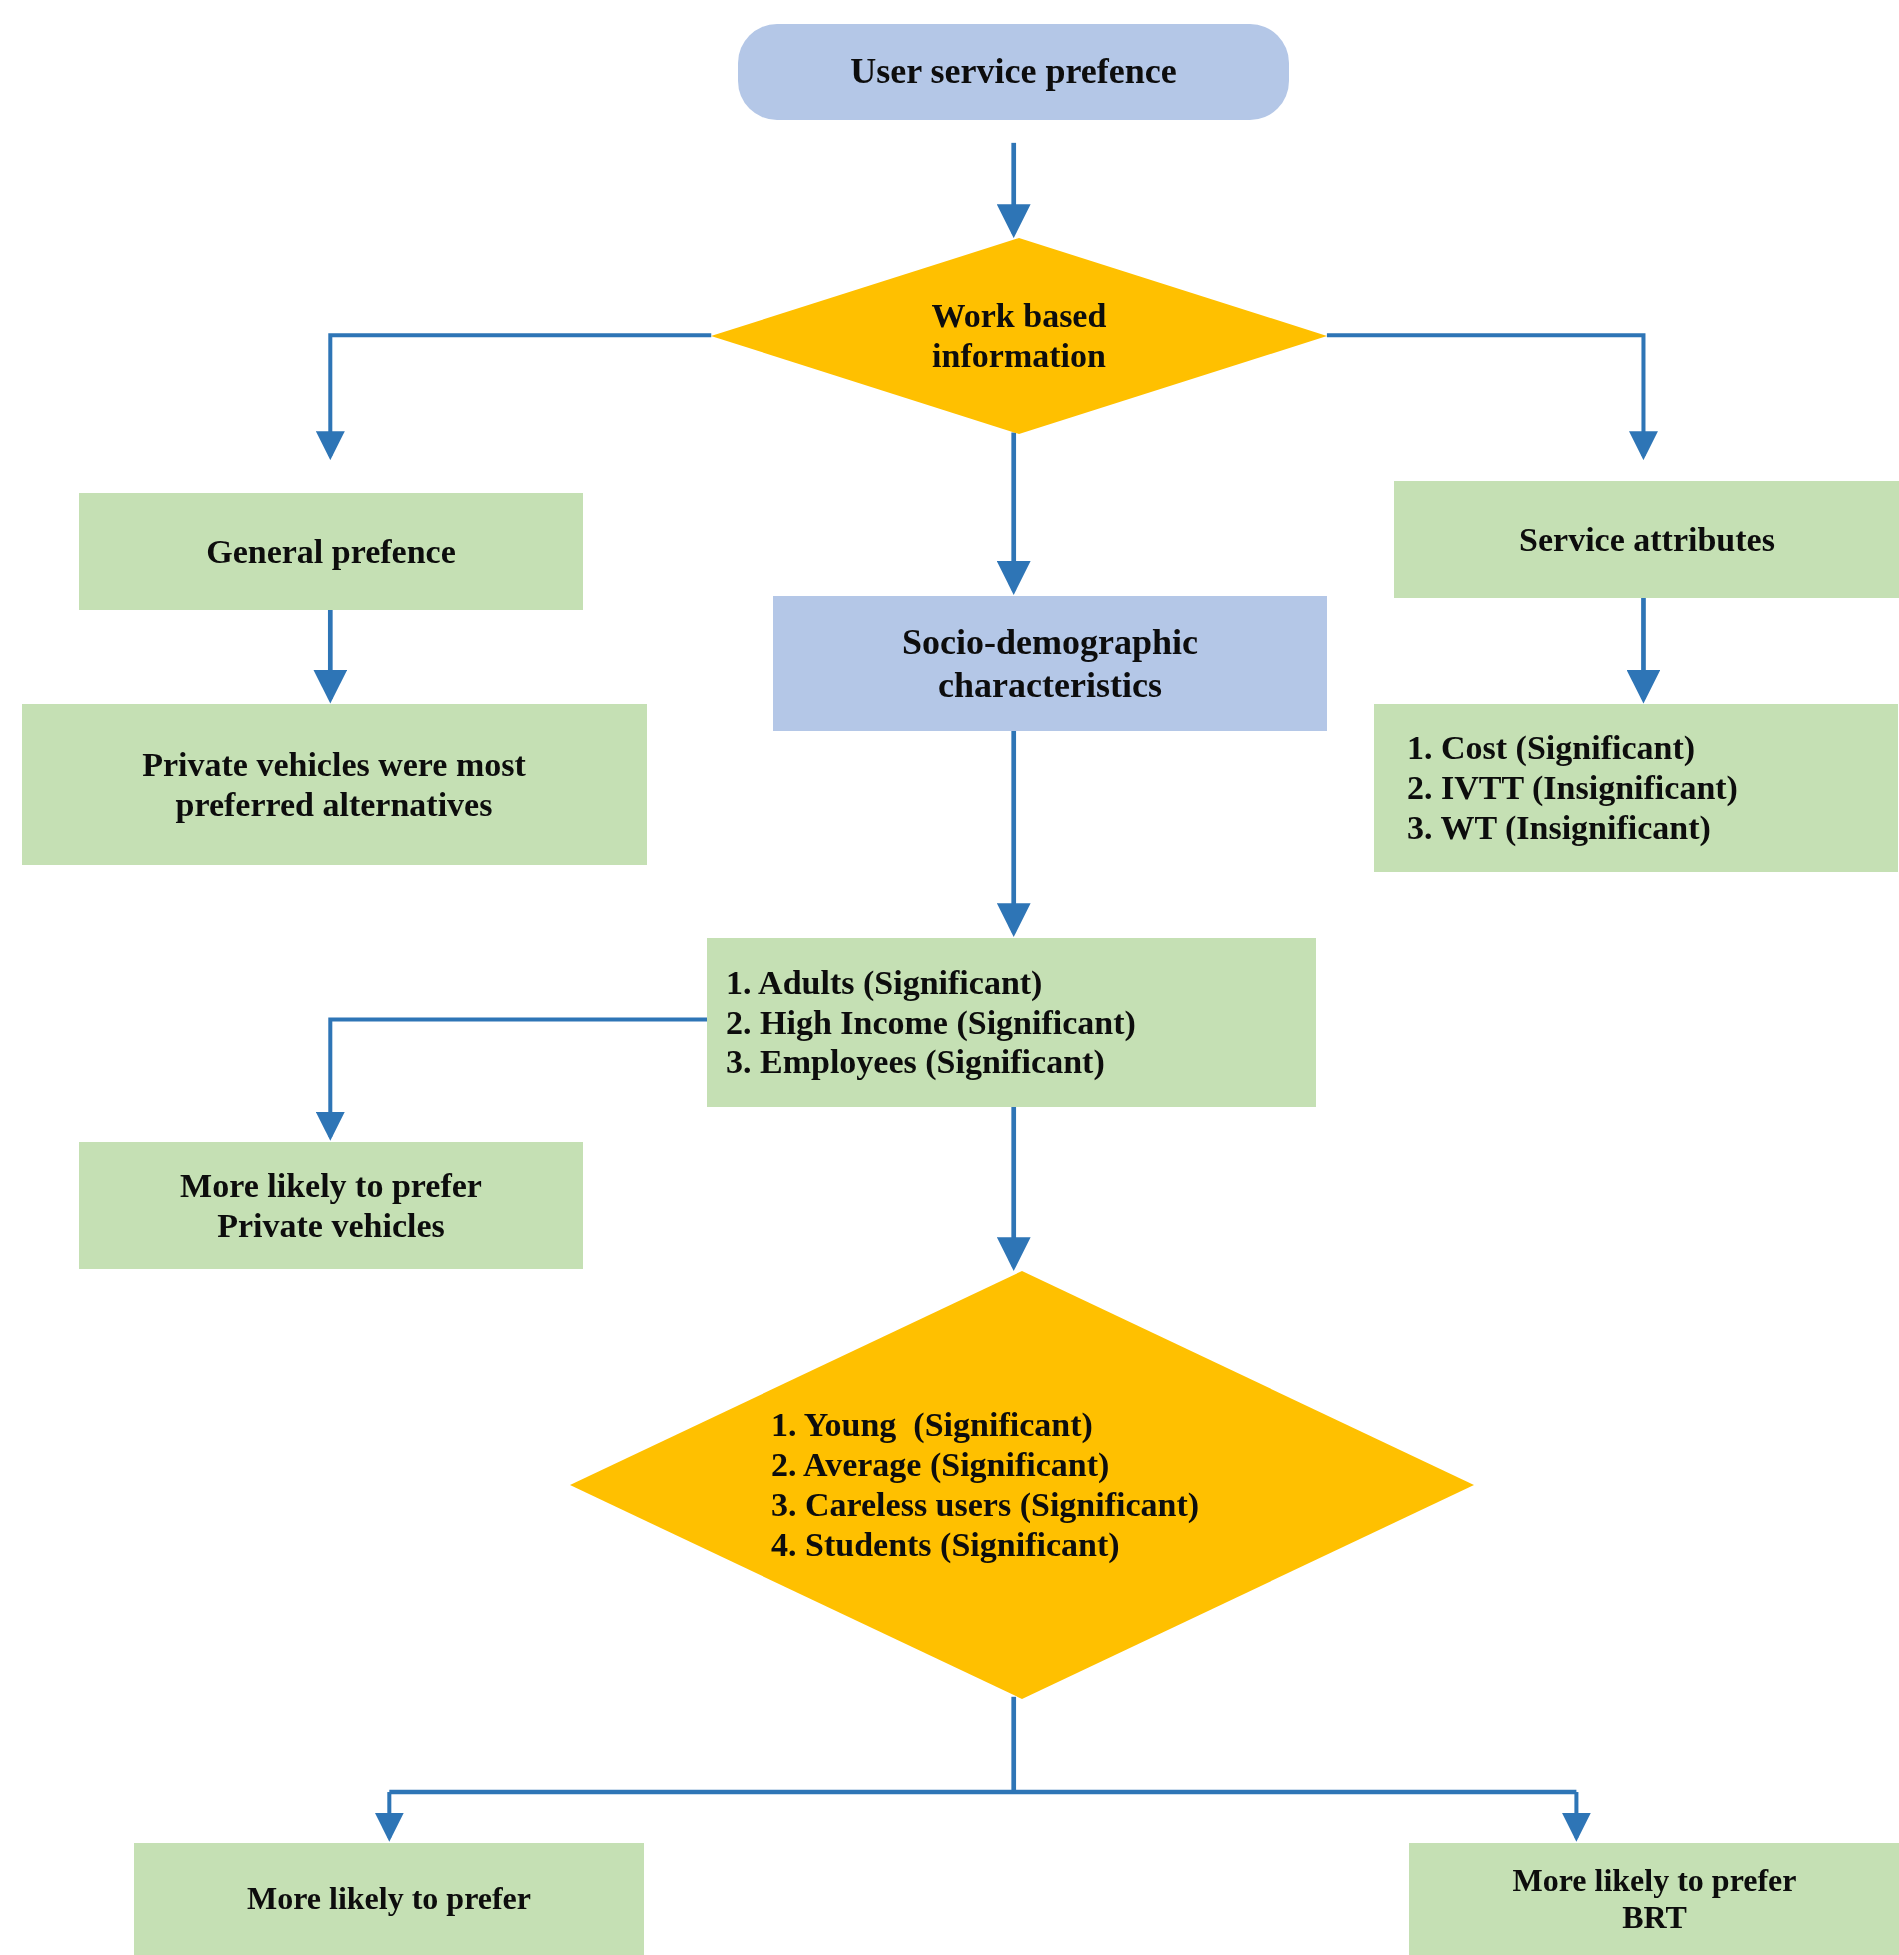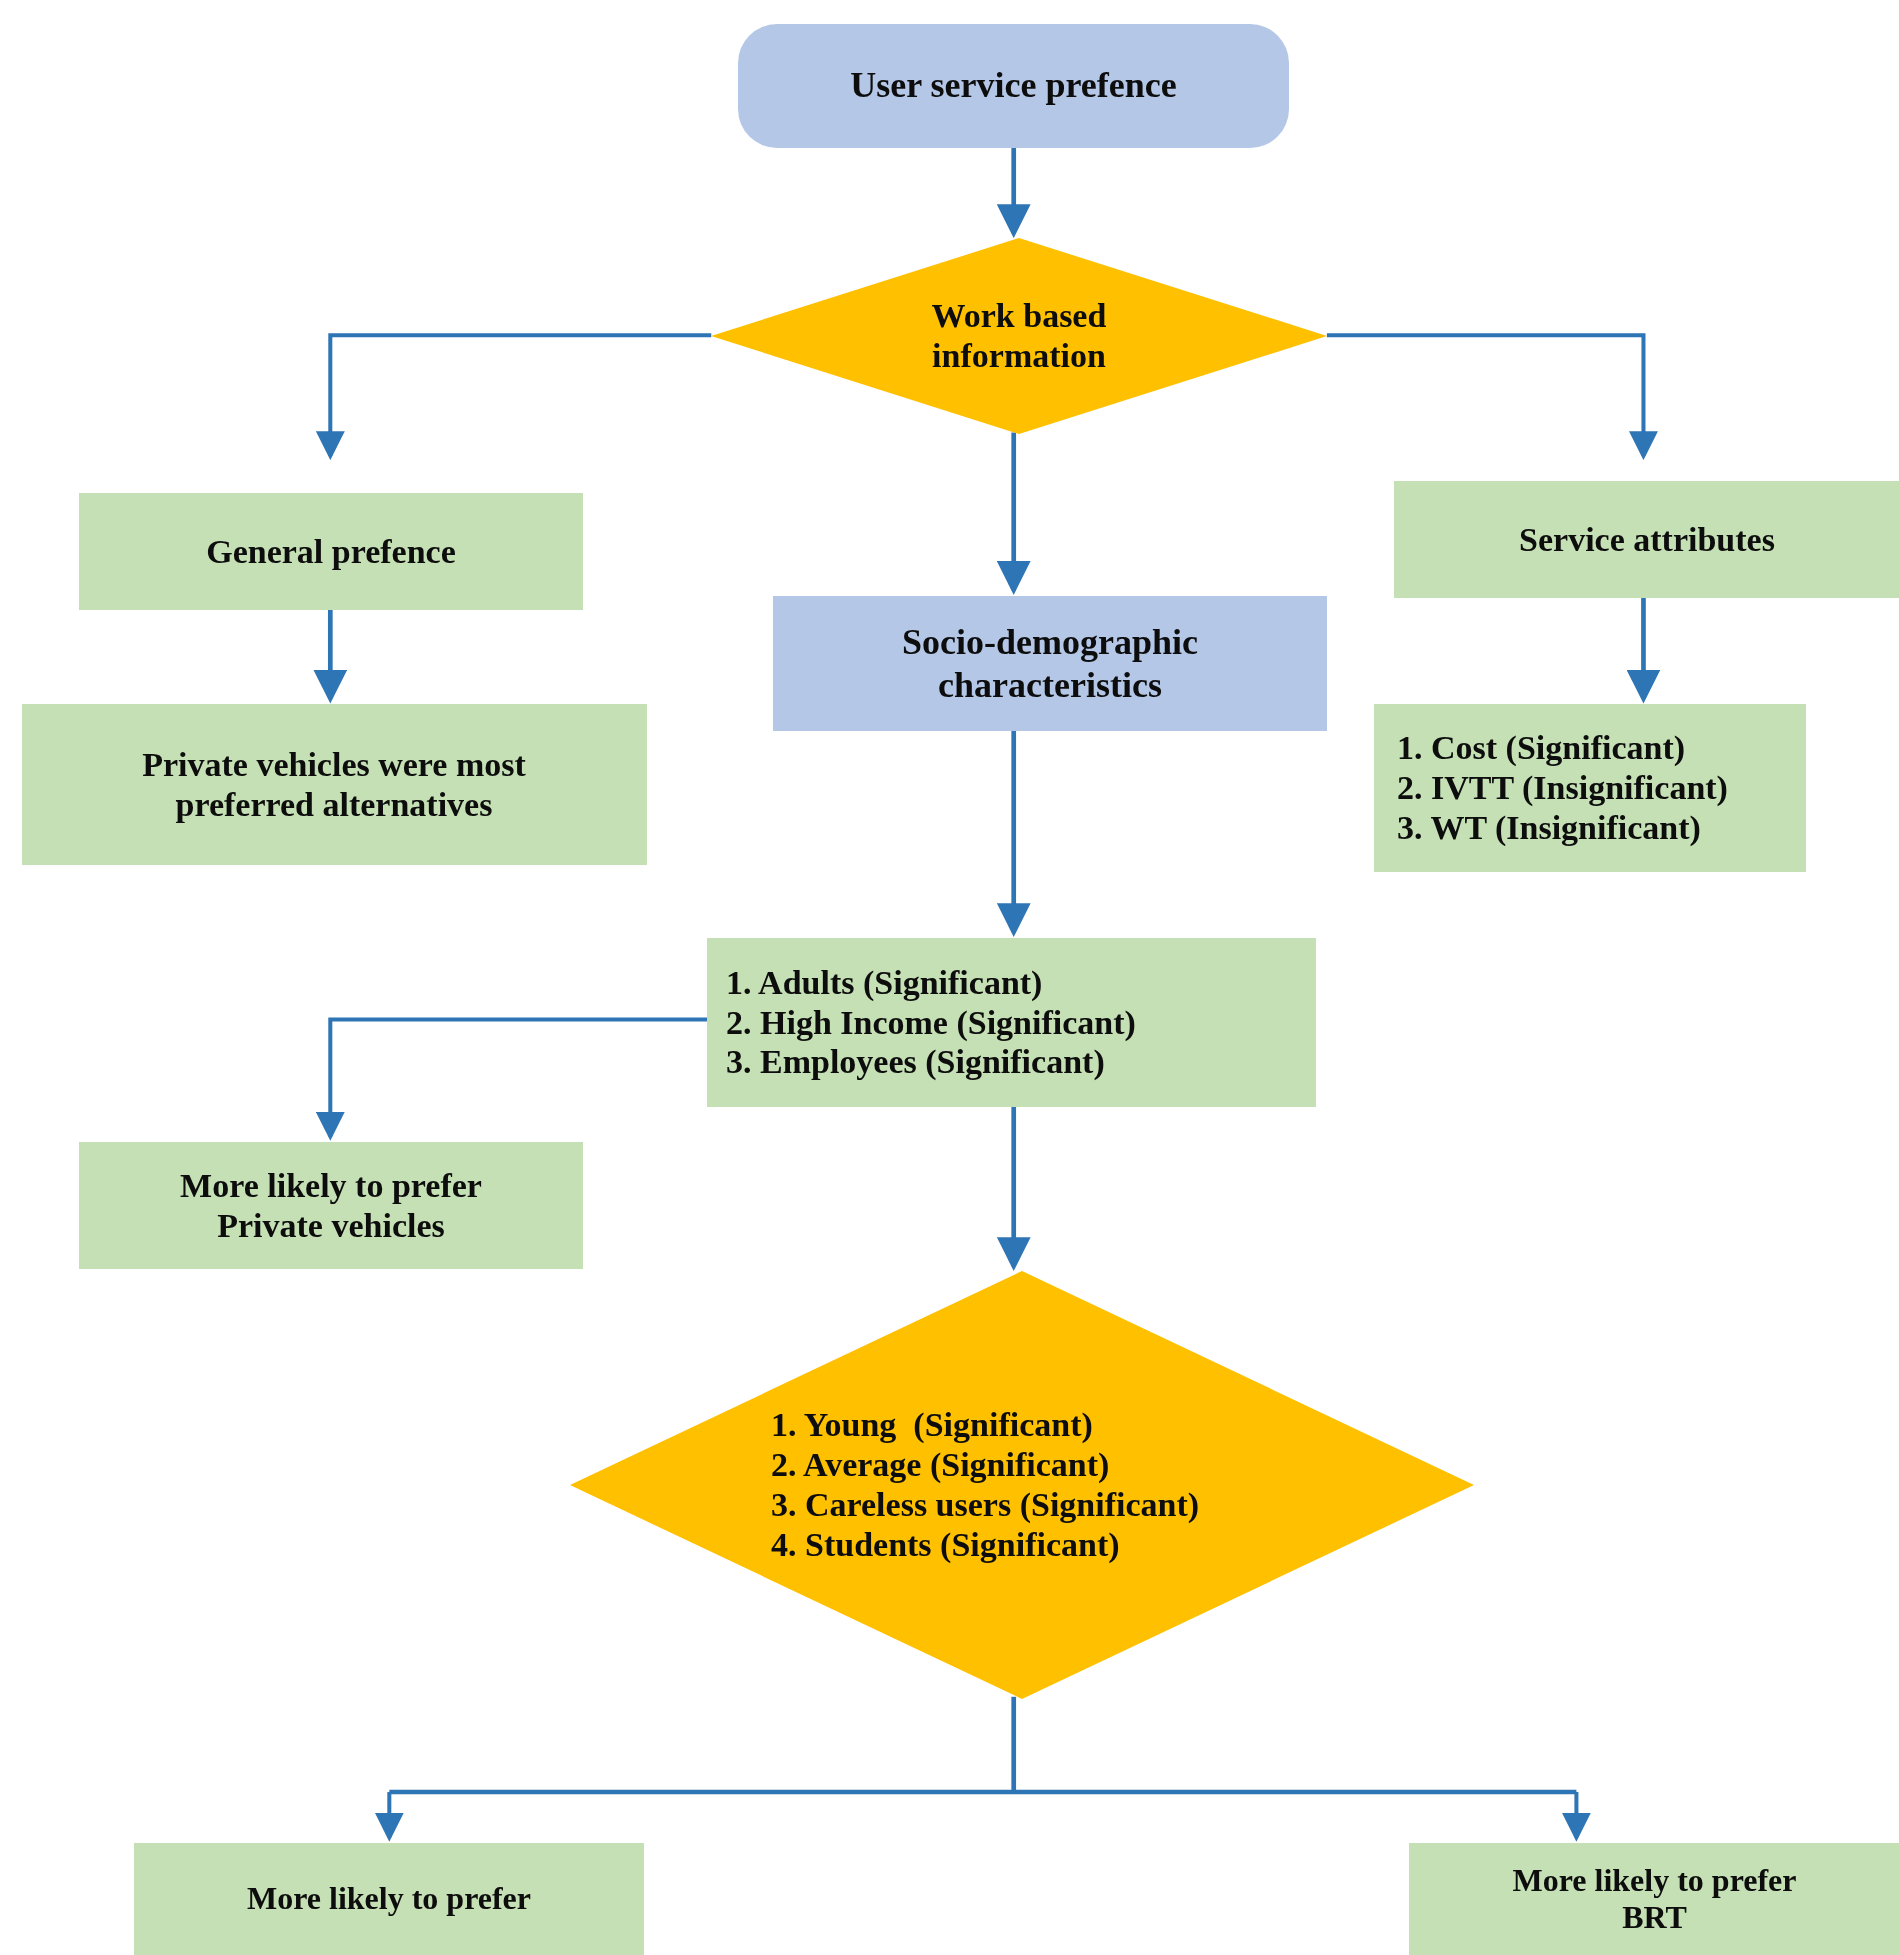--- a/index.html
+++ b/index.html
@@ -108,21 +108,21 @@
 
       <path d="M 1511 1650 L 1511 1888" marker-end="url(#arrow)"></path>
 
       <path d="M 1511 2530 L 1511 2672"></path>
       <path d="M 580 2672 L 2350 2672"></path>
       <path d="M 580 2672 L 580 2740" marker-end="url(#arrow)" stroke-width="6"></path>
       <path d="M 2350 2672 L 2350 2740" marker-end="url(#arrow)" stroke-width="6"></path>
     </g>
   </svg>
 
-  <div class="node rounded fill-blue fs-54" style="left:738px; top:23.5px; width:551px; height:124px;">
+  <div class="node rounded fill-blue fs-54" style="left:738px; top:23.5px; width:551px; height:96px;">
     <span class="txt">User service prefence</span>
   </div>
 
   <div class="node diamond fs-50" style="left:711px; top:238px; width:616px; height:196px;">
     <span class="dmnd-shape"></span>
     <span class="txt">
       <span class="line">Work based</span>
       <span class="line">information</span>
     </span>
   </div>
@@ -142,21 +142,21 @@
     </span>
   </div>
 
   <div class="node proc fill-green fs-50" style="left:21.5px; top:704px; width:625px; height:161px;">
     <span class="txt">
       <span class="line">Private vehicles were most</span>
       <span class="line">preferred alternatives</span>
     </span>
   </div>
 
-  <div class="node proc fill-green listbox fs-50" style="left:1374px; top:704px; width:432px; height:168px; padding-left:23px;">
+  <div class="node proc fill-green listbox fs-50" style="left:1374px; top:704px; width:524px; height:168px; padding-left:33px;">
     <span class="txt">
       <span class="line">1. Cost (Significant)</span>
       <span class="line">2. IVTT (Insignificant)</span>
       <span class="line">3. WT (Insignificant)</span>
     </span>
   </div>
 
   <div class="node proc fill-green listbox fs-50" style="left:707px; top:938px; width:609px; height:169px; padding-left:19px;">
     <span class="txt">
       <span class="line">1. Adults (Significant)</span>

